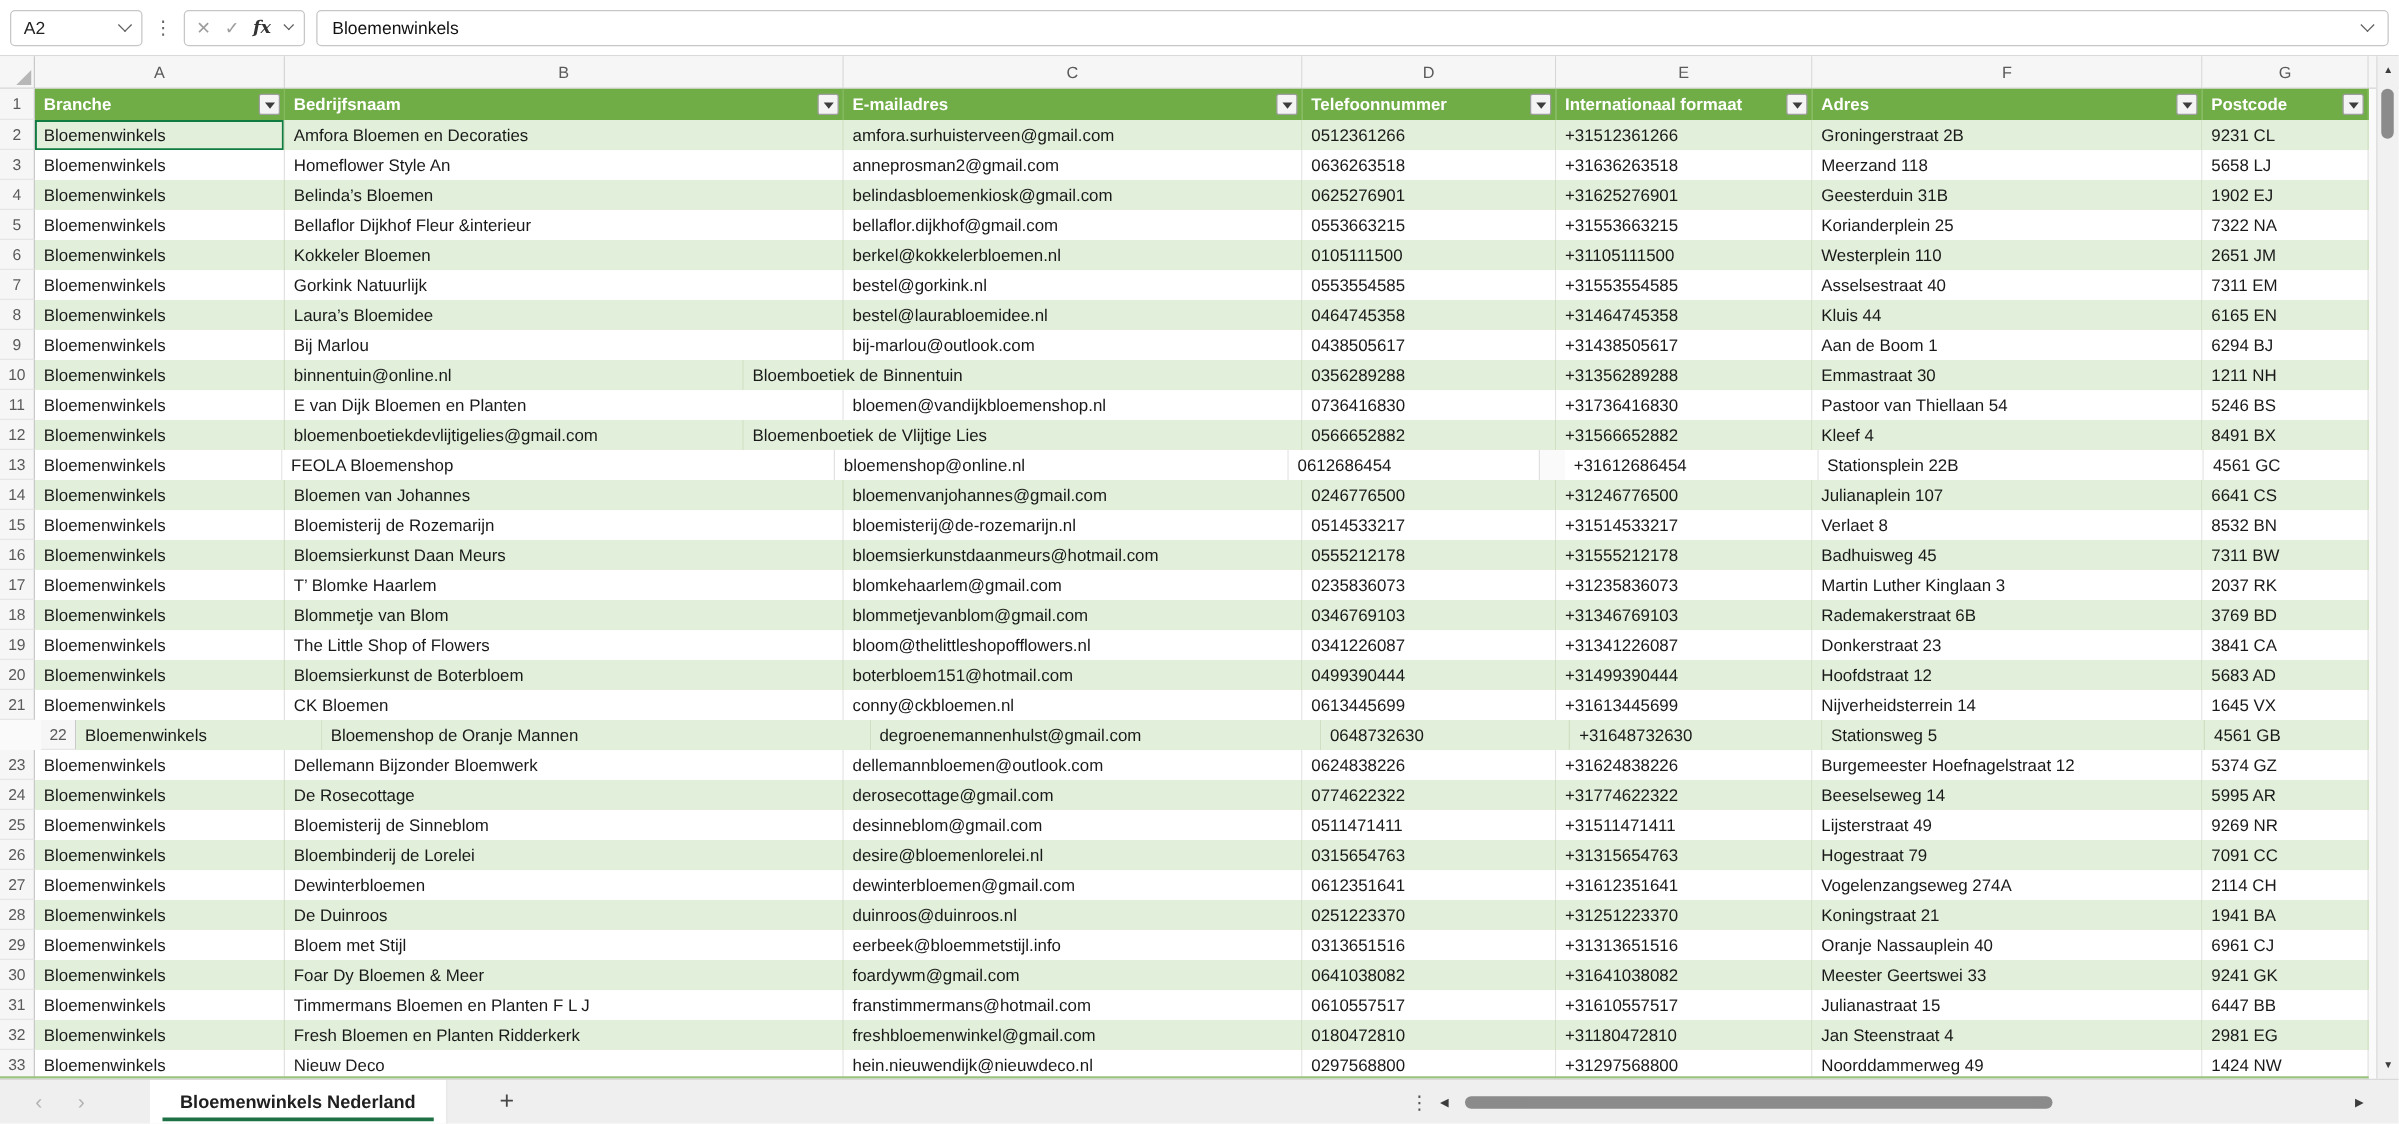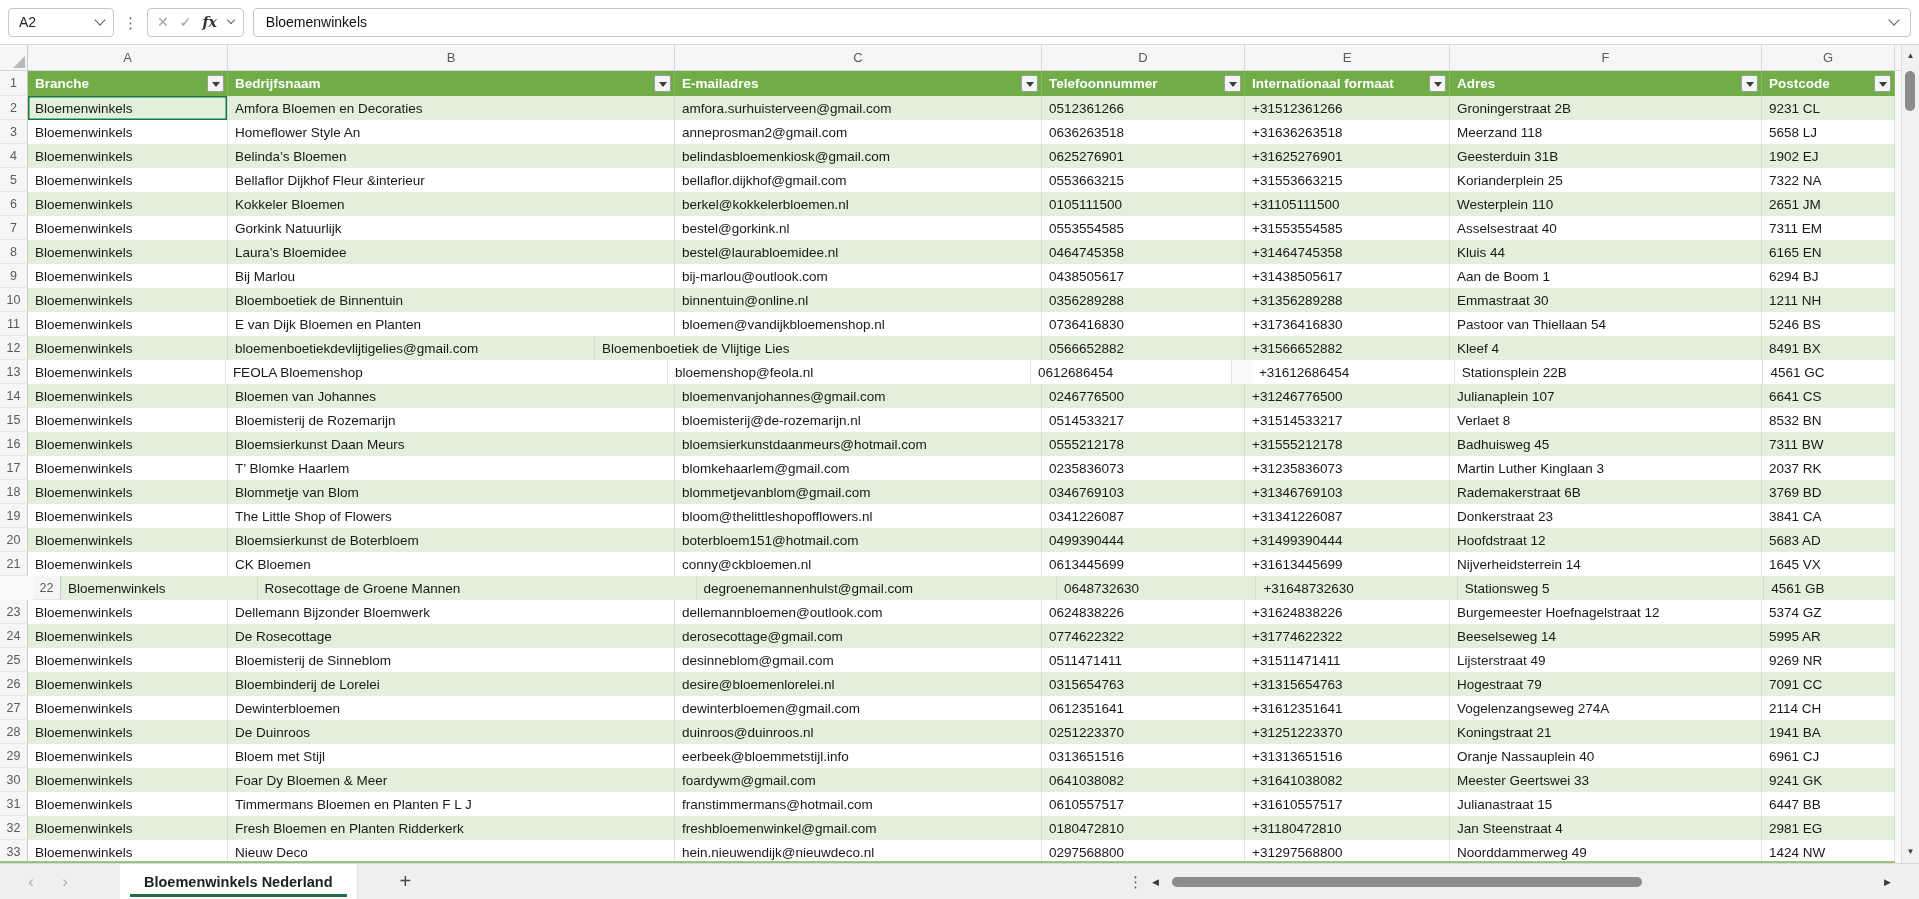--- a/index.html
+++ b/index.html
@@ -234,22 +234,22 @@
         <div class="cell" style="width: 447px;">Bij Marlou</div>
         <div class="cell" style="width: 367px;">bij-marlou@outlook.com</div>
         <div class="cell" style="width: 203px;">0438505617</div>
         <div class="cell" style="width: 205px;">+31438505617</div>
         <div class="cell" style="width: 312px;">Aan de Boom 1</div>
         <div class="cell" style="width: 133px;">6294 BJ</div>
       </div>
       <div class="grid-row band">
         <div class="gut" style="height: 24px;">10</div>
         <div class="cell" style="width: 200px;">Bloemenwinkels</div>
+        <div class="cell" style="width: 367px;">binnentuin@online.nl</div>
         <div class="cell" style="width: 447px;">Bloemboetiek de Binnentuin</div>
-        <div class="cell" style="width: 367px;">binnentuin@online.nl</div>
         <div class="cell" style="width: 203px;">0356289288</div>
         <div class="cell" style="width: 205px;">+31356289288</div>
         <div class="cell" style="width: 312px;">Emmastraat 30</div>
         <div class="cell" style="width: 133px;">1211 NH</div>
       </div>
       <div class="grid-row">
         <div class="gut" style="height: 24px;">11</div>
         <div class="cell" style="width: 200px;">Bloemenwinkels</div>
         <div class="cell" style="width: 447px;">E van Dijk Bloemen en Planten</div>
         <div class="cell" style="width: 367px;">bloemen@vandijkbloemenshop.nl</div>
@@ -265,21 +265,21 @@
         <div class="cell" style="width: 447px;">Bloemenboetiek de Vlijtige Lies</div>
         <div class="cell" style="width: 203px;">0566652882</div>
         <div class="cell" style="width: 205px;">+31566652882</div>
         <div class="cell" style="width: 312px;">Kleef 4</div>
         <div class="cell" style="width: 133px;">8491 BX</div>
       </div>
       <div class="grid-row">
         <div class="gut" style="height: 24px;">13</div>
         <div class="cell" style="width: 200px;">Bloemenwinkels</div>
         <div class="cell" style="width: 447px;">FEOLA Bloemenshop</div>
-        <div class="cell" style="width: 367px;">bloemenshop@feola.nl</div>
+        <div class="cell" style="width: 367px;">bloemenshop@online.nl</div>
         <div class="cell" style="width: 203px;">0612686454</div>
         <div class="cell" style="width: 205px; margin-left: 20px;">+31612686454</div>
         <div class="cell" style="width: 312px;">Stationsplein 22B</div>
         <div class="cell" style="width: 133px;">4561 GC</div>
       </div>
       <div class="grid-row band">
         <div class="gut" style="height: 24px;">14</div>
         <div class="cell" style="width: 200px;">Bloemenwinkels</div>
         <div class="cell" style="width: 447px;">Bloemen van Johannes</div>
         <div class="cell" style="width: 367px;">bloemenvanjohannes@gmail.com</div>
@@ -354,21 +354,21 @@
         <div class="cell" style="width: 447px;">CK Bloemen</div>
         <div class="cell" style="width: 367px;">conny@ckbloemen.nl</div>
         <div class="cell" style="width: 203px;">0613445699</div>
         <div class="cell" style="width: 205px;">+31613445699</div>
         <div class="cell" style="width: 312px;">Nijverheidsterrein 14</div>
         <div class="cell" style="width: 133px;">1645 VX</div>
       </div>
       <div class="grid-row band">
         <div class="gut" style="height: 24px; margin-left: 33px;">22</div>
         <div class="cell" style="width: 200px;">Bloemenwinkels</div>
-        <div class="cell" style="width: 447px;">Rosecottage de Groene Mannen</div>
+        <div class="cell" style="width: 447px;">Bloemenshop de Oranje Mannen</div>
         <div class="cell" style="width: 367px;">degroenemannenhulst@gmail.com</div>
         <div class="cell" style="width: 203px;">0648732630</div>
         <div class="cell" style="width: 205px;">+31648732630</div>
         <div class="cell" style="width: 312px;">Stationsweg 5</div>
         <div class="cell" style="width: 133px;">4561 GB</div>
       </div>
       <div class="grid-row">
         <div class="gut" style="height: 24px;">23</div>
         <div class="cell" style="width: 200px;">Bloemenwinkels</div>
         <div class="cell" style="width: 447px;">Dellemann Bijzonder Bloemwerk</div>

